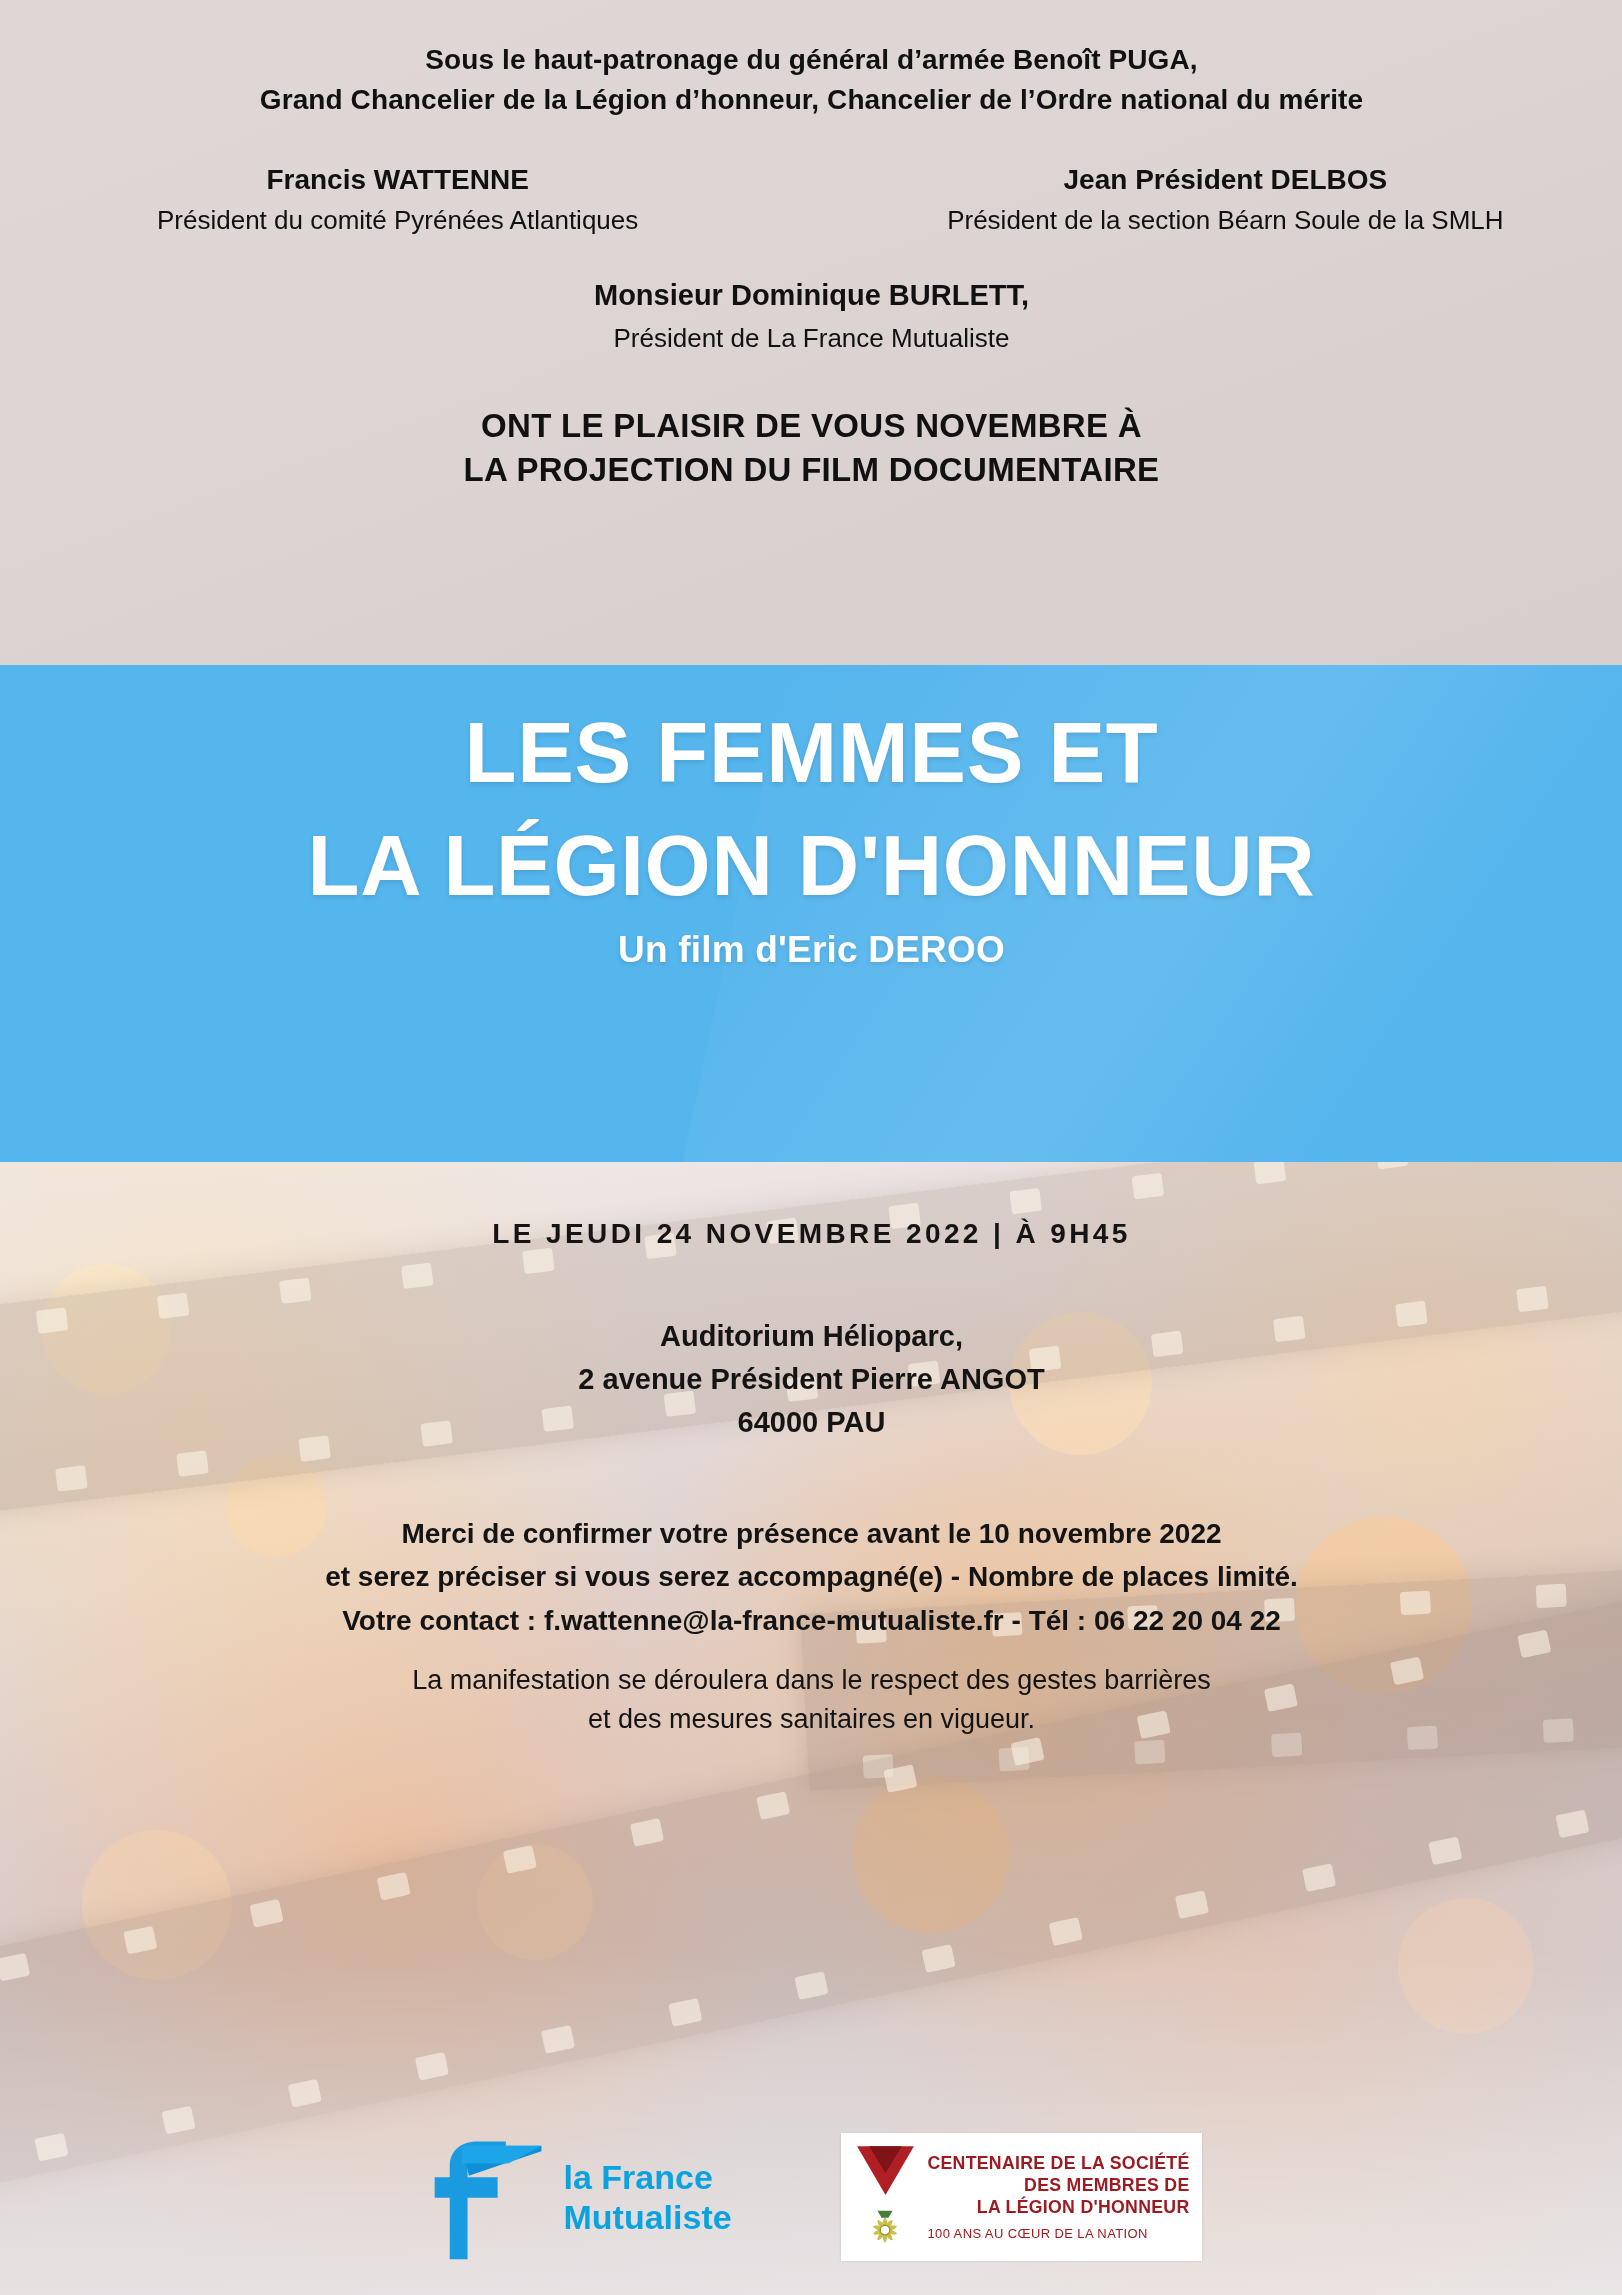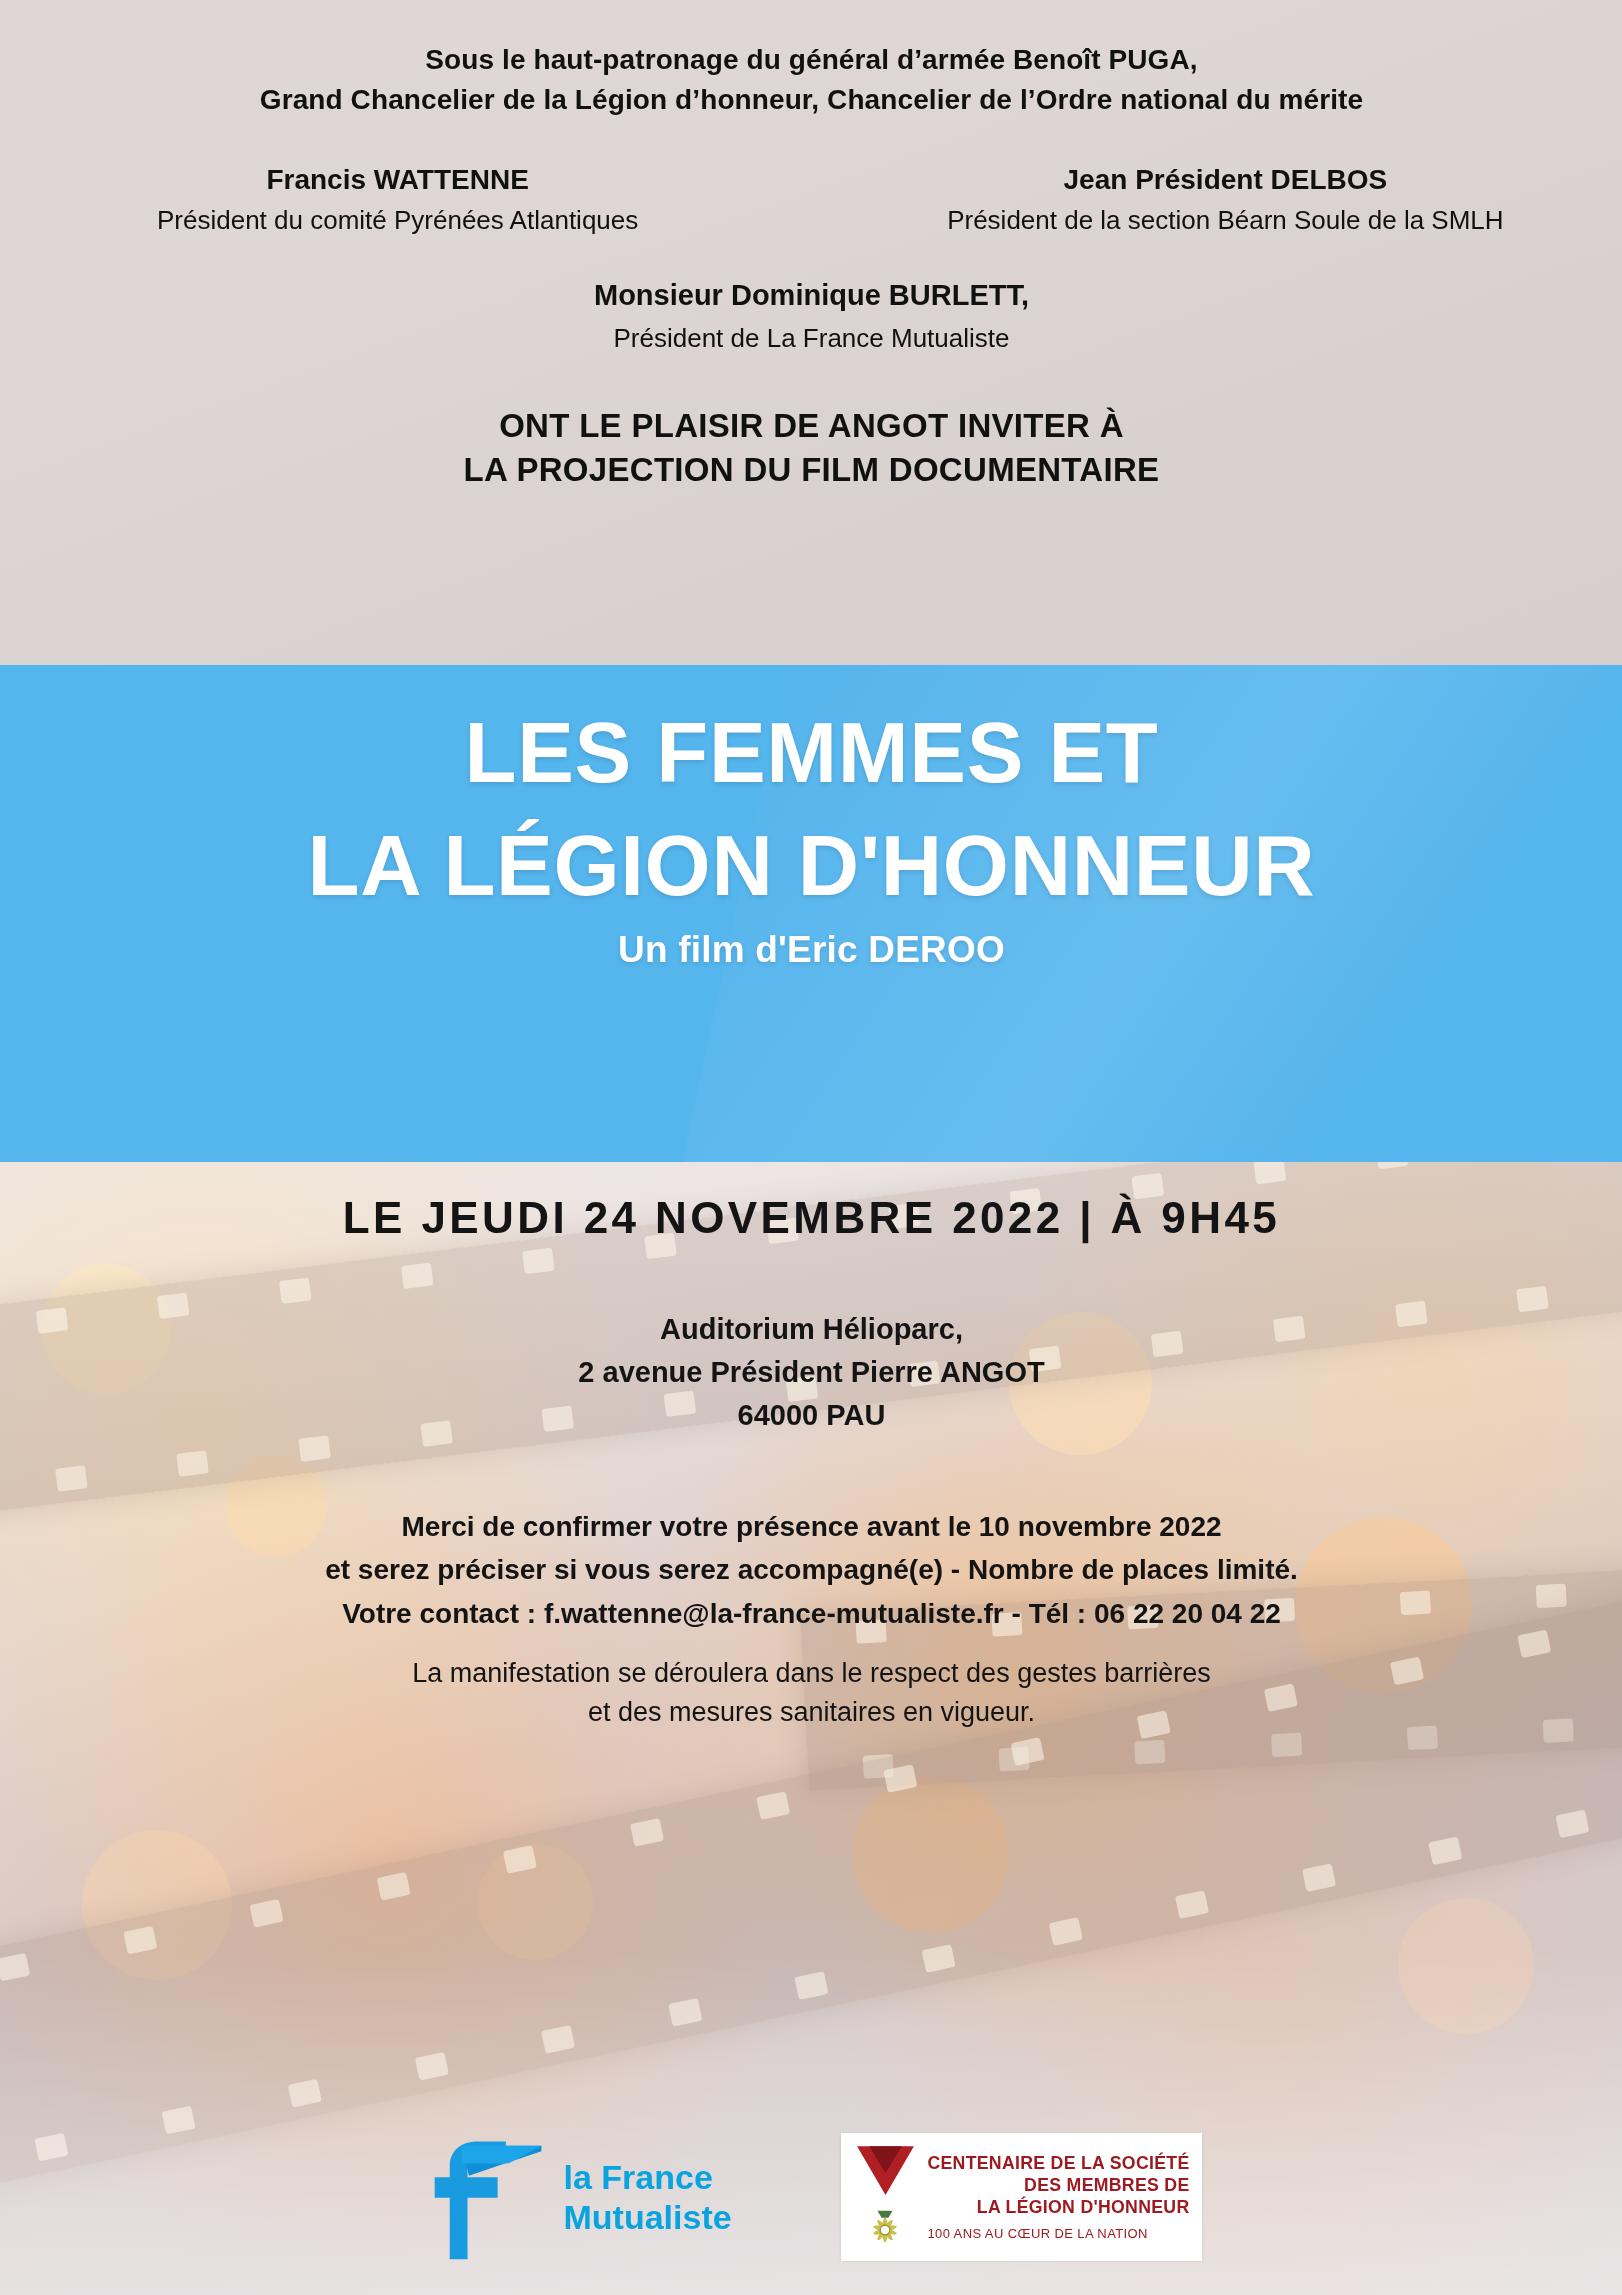--- a/index.html
+++ b/index.html
@@ -179,23 +179,23 @@
   }
 
   .photo-content {
     position: absolute;
     left: 0; top: 0;
     width: 100%;
     text-align: center;
     color: #141414;
   }
   .date-line {
-    margin-top: 31px;
-    font-weight: bold;
-    font-size: 44px;
+    margin-top: 56px;
+    font-weight: bold;
+    font-size: 28px;
     letter-spacing: 3.4px;
   }
   .venue {
     margin-top: 65px;
     font-weight: bold;
     font-size: 29px;
     line-height: 1.48;
   }
   .schedule {
     margin-top: 55px;
@@ -298,21 +298,21 @@
         <div class="pres-role">Président de la section Béarn Soule de la SMLH</div>
       </div>
     </div>
 
     <div class="pres-center">
       <div class="pres-name">Monsieur Dominique BURLETT,</div>
       <div class="pres-role">Président de La France Mutualiste</div>
     </div>
 
     <div class="invite">
-      <div>ONT LE PLAISIR DE ANGOT INVITER À</div>
+      <div>ONT LE PLAISIR DE VOUS NOVEMBRE À</div>
       <div>LA PROJECTION DU FILM DOCUMENTAIRE</div>
     </div>
   </div>
 
   <div class="blue-band">
     <div class="sheen"></div>
     <div class="film-title">
       <div class="l1">LES FEMMES ET</div>
       <div class="l2">LA LÉGION D'HONNEUR</div>
       <div class="film-sub">Un film d'Eric DEROO</div>

